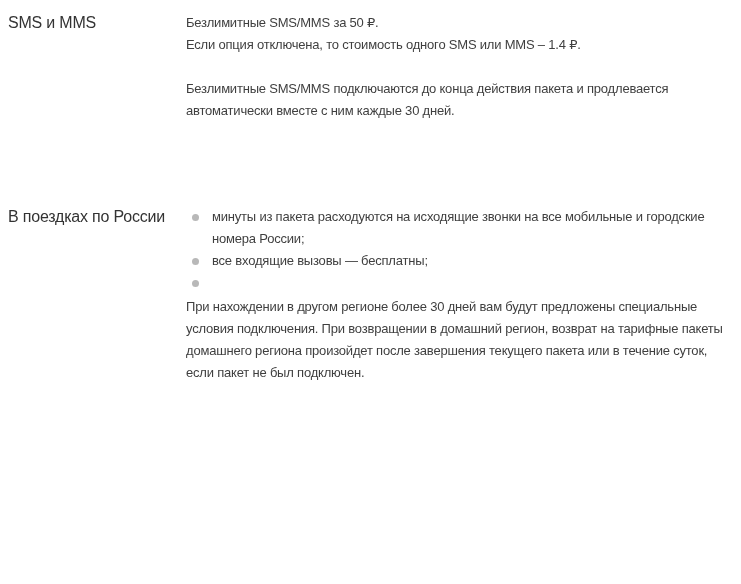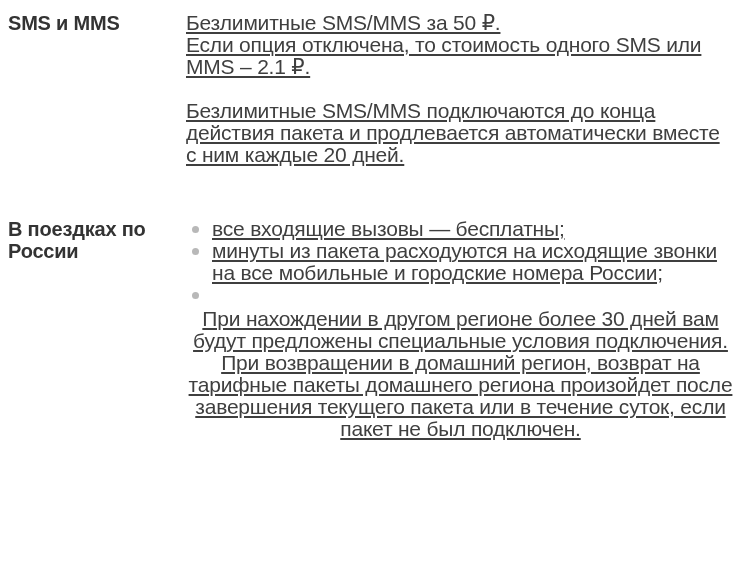--- a/index.html
+++ b/index.html
@@ -18,49 +18,47 @@
     box-sizing: border-box;
     width: 741px;
     padding: 12px 6px 0 8px;
   }
   .section-row {
     display: grid;
     grid-template-columns: 178px 1fr;
     align-items: start;
   }
   .section-row + .section-row {
-    margin-top: 52px;
+    margin-top: 84px;
   }
   .section-label {
     margin: 0;
-    font-size: 20px;
-    font-weight: 700;
+    font-size: 16px;
+    font-weight: 400;
     color: #333333;
     line-height: 22px;
     letter-spacing: -0.2px;
   }
   .section-content {
-    font-size: 21px;
+    font-size: 13px;
     line-height: 22px;
     letter-spacing: -0.2px;
     max-width: 549px;
-    text-decoration: underline;
   }
   .para {
     margin: 0 0 22px 0;
   }
   .para:last-child {
     margin-bottom: 0;
   }
   .para-intro {
     margin: 0;
   }
   .para-outro {
     margin: 24px 0 0 0;
-    text-align: center;
   }
   .line {
     display: block;
   }
   ul.bullets {
     list-style: none;
     margin: 0;
     padding: 0;
   }
   ul.bullets li {
@@ -80,39 +78,39 @@
 </head>
 <body>
 
 <div class="page">
 
   <section class="section-row">
     <h3 class="section-label">SMS и MMS</h3>
     <div class="section-content">
       <p class="para">
         <span class="line">Безлимитные SMS/MMS за 50 ₽.</span>
-        <span class="line">Если опция отключена, то стоимость одного SMS или MMS – 2.1 ₽.</span>
+        <span class="line">Если опция отключена, то стоимость одного SMS или MMS – 1.4 ₽.</span>
       </p>
       <p class="para">
-        <span class="line">Безлимитные SMS/MMS подключаются до конца действия пакета и продлевается автоматически вместе с ним каждые 20 дней.</span>
+        <span class="line">Безлимитные SMS/MMS подключаются до конца действия пакета и продлевается автоматически вместе с ним каждые 30 дней.</span>
       </p>
     </div>
   </section>
 
   <section class="section-row">
     <h3 class="section-label">В поездках по России</h3>
     <div class="section-content">
       <ul class="bullets">
         <li>
           <span class="bullet-dot"></span>
-          <span class="bullet-text">все входящие вызовы — бесплатны;</span>
+          <span class="bullet-text">минуты из пакета расходуются на исходящие звонки на все мобильные и городские номера России;</span>
         </li>
         <li>
           <span class="bullet-dot"></span>
-          <span class="bullet-text">минуты из пакета расходуются на исходящие звонки на все мобильные и городские номера России;</span>
+          <span class="bullet-text">все входящие вызовы — бесплатны;</span>
         </li>
         <li>
           <span class="bullet-dot"></span>
         </li>
       </ul>
       <p class="para para-outro">
         <span class="line">При нахождении в другом регионе более 30 дней вам будут предложены специальные условия подключения. При возвращении в домашний регион, возврат на тарифные пакеты домашнего региона произойдет после завершения текущего пакета или в течение суток, если пакет не был подключен.</span>
       </p>
     </div>
   </section>

